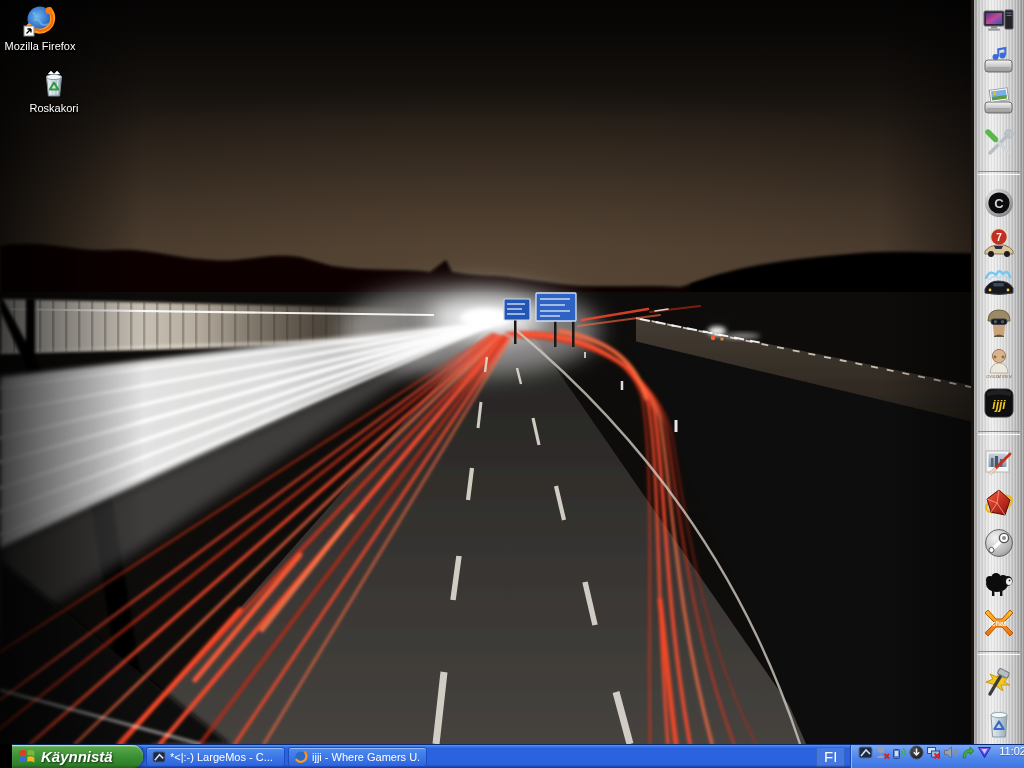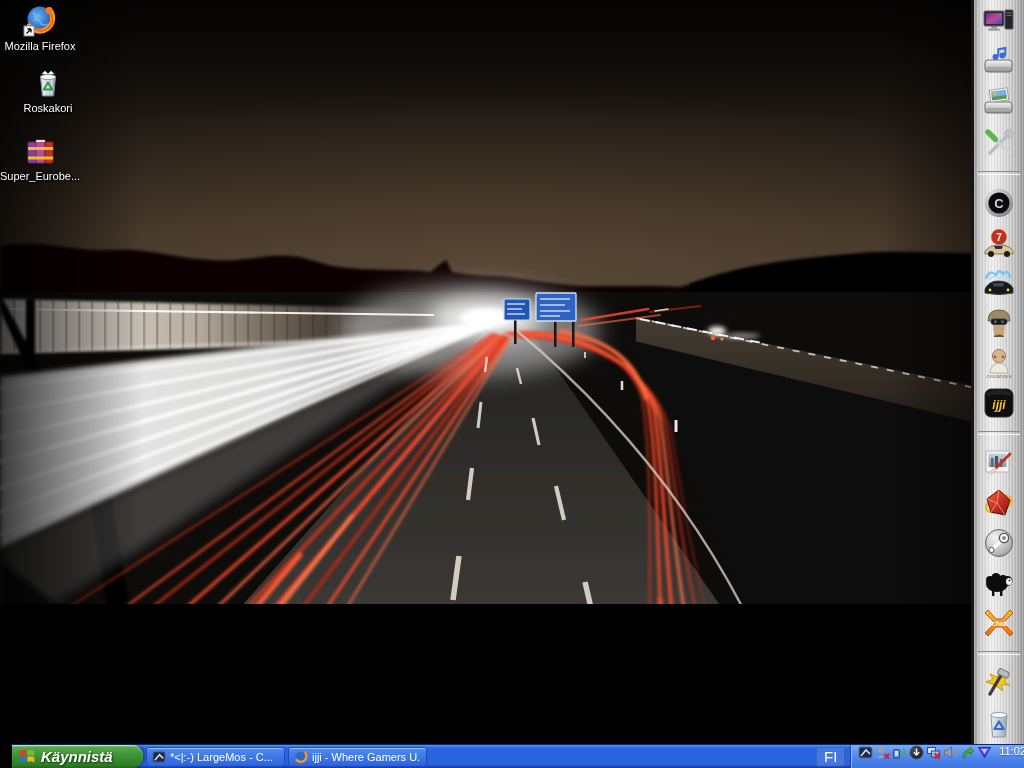--- a/index.html
+++ b/index.html
@@ -1,21 +1,21 @@
 <!DOCTYPE html>
 <html style="--taskbar-blue: #2a63dd; --task-button-blue: #3f79e8; --tray-blue: #4f86ec; --start-green: #3d9136; --dock-metal: #d9d9d9; --red-trail: #e8402a; --sign-blue: #2a5cc0;"><head>
 <meta charset="utf-8">
 <style>
   html,body{margin:0;padding:0;}
   body{width:1024px;height:768px;overflow:hidden;position:relative;background:#000;
        font-family:"Liberation Sans",sans-serif;}
   svg text{font-family:"Liberation Sans",sans-serif;}
 
   
-  .desktop{position:absolute;left:0;top:0;width:1024px;height:604px;overflow:hidden;}
+  .desktop{position:absolute;left:0;top:0;width:1024px;height:744px;overflow:hidden;}
   .wallpaper{position:absolute;left:0;top:0;}
 
   
   .desk-icon{position:absolute;width:76px;display:flex;flex-direction:column;align-items:center;gap:2px;cursor:default;}
   .desk-icon .glyph{width:34px;height:34px;display:flex;align-items:center;justify-content:center;}
   .icon-label{color:#fff;font-size:11px;line-height:12px;text-align:center;
               text-shadow:1px 1px 2px #000,0 0 3px rgba(0,0,0,.9);white-space:nowrap;}
 
   
   .dock{position:absolute;top:0;right:0;width:53px;height:744px;box-sizing:border-box;
@@ -265,21 +265,21 @@
         <path d="M27,6 A13,13 0 1 1 6,22" fill="none" stroke="#ff9a1e" stroke-width="5" stroke-linecap="round"></path>
         <path d="M26,7 A11.5,11.5 0 1 1 8,21" fill="none" stroke="#e85e00" stroke-width="2" stroke-opacity=".8"></path>
         <circle cx="26" cy="6.5" r="3.4" fill="#ff7a10"></circle>
         <rect x="1" y="22" width="10" height="10" fill="#fff" stroke="#8a8a8a"></rect>
         <path d="M3.5,29.5 L8,25 M8,25 h-3.6 M8,25 v3.6" stroke="#000" stroke-width="1.3" fill="none"></path>
       </svg>
     </div>
     <div class="icon-label">Mozilla Firefox</div>
   </div>
 
-  <div class="desk-icon" style="left:10px;top:66px">
+  <div class="desk-icon" style="left:16px;top:66px">
     <div class="glyph">
       <svg width="34" height="34" viewBox="0 0 34 34">
         <defs>
             <linearGradient id="rbg" x1="0" y1="0" x2="1" y2="0">
           <stop offset="0" stop-color="#e6eef3"></stop>
               <stop offset=".5" stop-color="#c2d1da"></stop>
               <stop offset="1" stop-color="#93a7b3"></stop>
         </linearGradient>
           </defs>
         <path d="M11,8 L14,5 L17,8 L20,5 L23,8" fill="#fff" stroke="#b9c2c8" stroke-width="1"></path>
@@ -289,33 +289,20 @@
             <line x1="17" y1="13" x2="17" y2="28"></line>
             <line x1="21" y1="13" x2="20.2" y2="28"></line>
         </g>
         <ellipse cx="17" cy="11" rx="7.6" ry="2.6" fill="#f2f6f8" stroke="#8a9aa4" stroke-width="1"></ellipse>
         <polygon points="17,16.5 21.2,23.5 12.8,23.5" fill="none" stroke="#2f9c3f" stroke-width="2" stroke-linejoin="round"></polygon>
       </svg>
     </div>
     <div class="icon-label">Roskakori</div>
   </div>
 
-  <div class="desk-icon" style="left:2px;top:134px">
-    <div class="glyph">
-      <svg width="34" height="34" viewBox="0 0 34 34">
-        <rect x="5" y="8" width="8" height="21" rx="1" fill="#8a3f9e" stroke="#5a2870"></rect>
-        <rect x="13" y="6" width="9" height="23" rx="1" fill="#b84aa0" stroke="#7a2f6a"></rect>
-        <rect x="22" y="8" width="8" height="21" rx="1" fill="#c03028" stroke="#801c16"></rect>
-        <rect x="5" y="13" width="25" height="3" fill="#e8c020"></rect>
-        <rect x="5" y="22.5" width="25" height="3" fill="#e8c020"></rect>
-        <rect x="13" y="6" width="9" height="2" fill="#e8e2d4"></rect>
-      </svg>
-    </div>
-    <div class="icon-label">Super_Eurobe...</div>
-  </div>
 </div>
 
 <div class="dock">
   <div class="dock-group">
     <div class="dock-icon">
       <svg width="34" height="34" viewBox="0 0 34 34">
         <defs>
             <linearGradient id="scrG" x1="0" y1="0" x2="1" y2="1">
           <stop offset="0" stop-color="#5a2e8a"></stop>
               <stop offset=".5" stop-color="#c04a9a"></stop>

